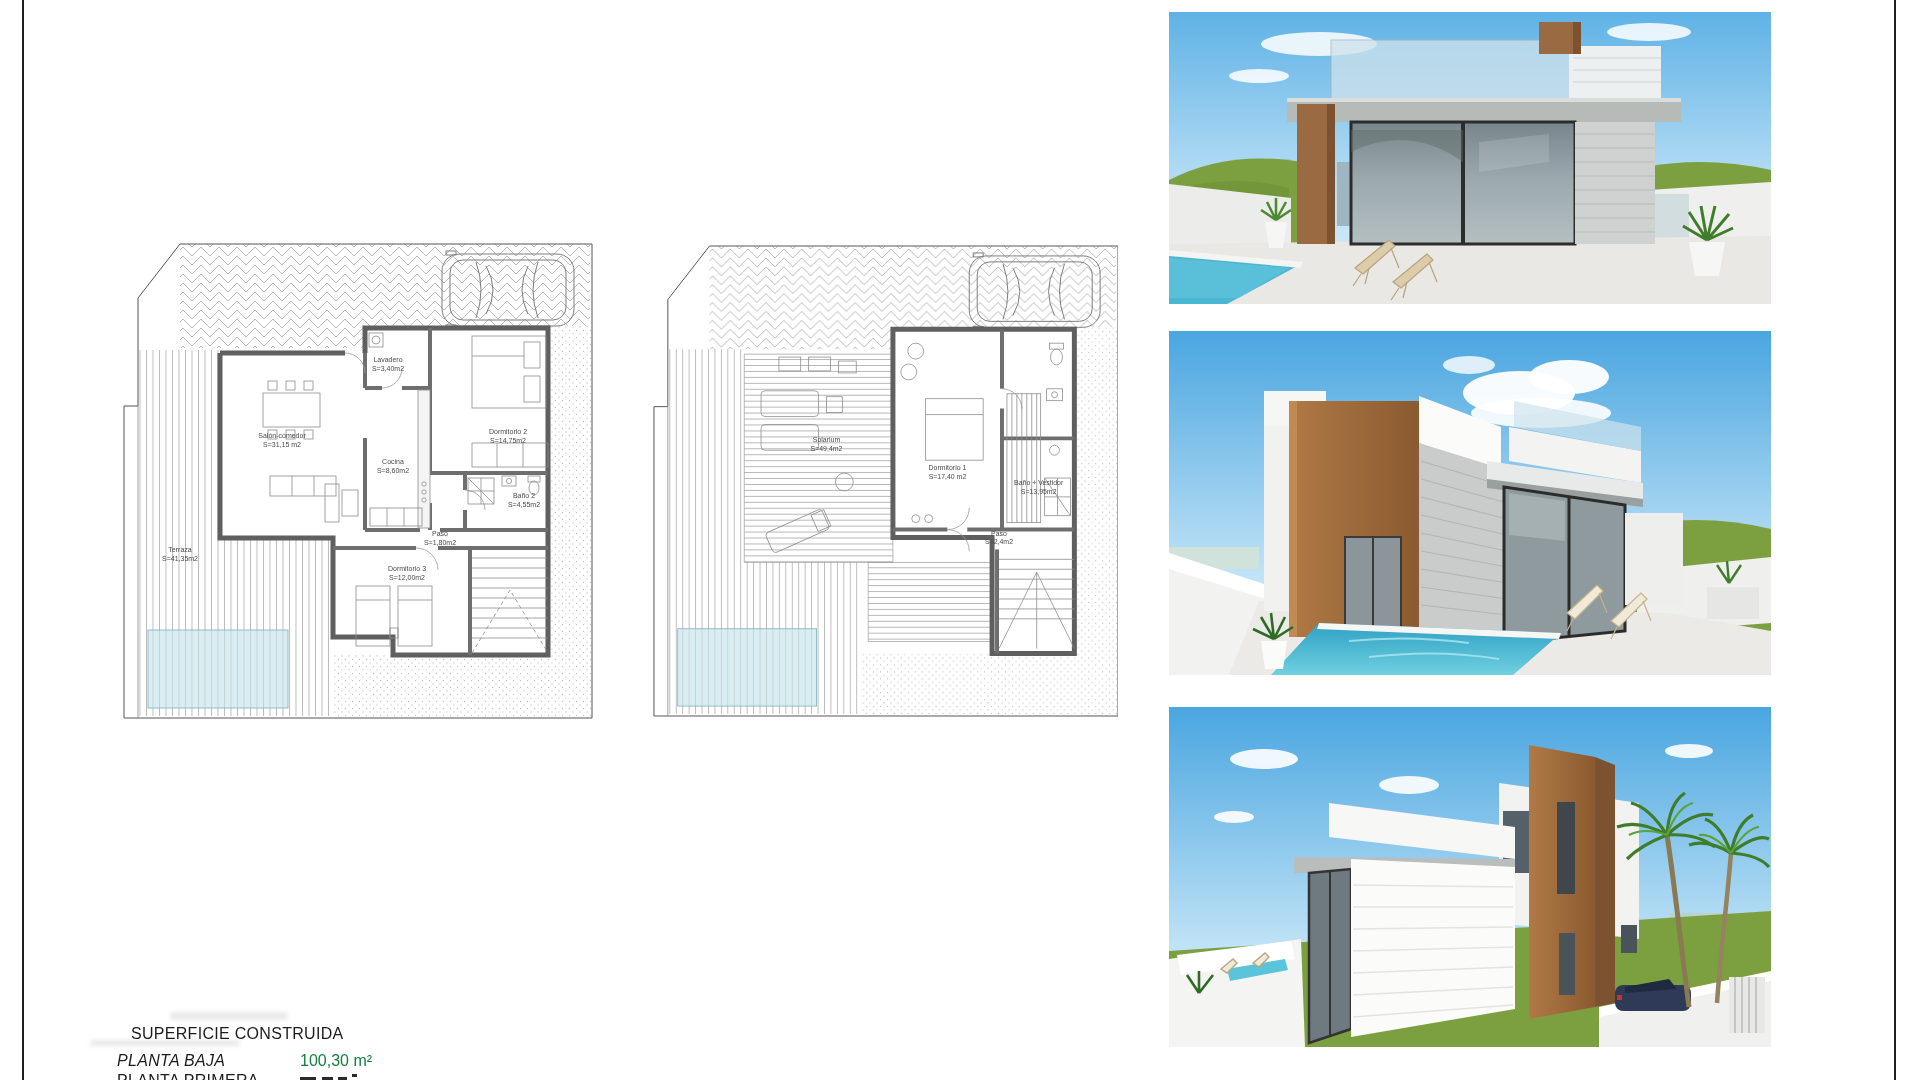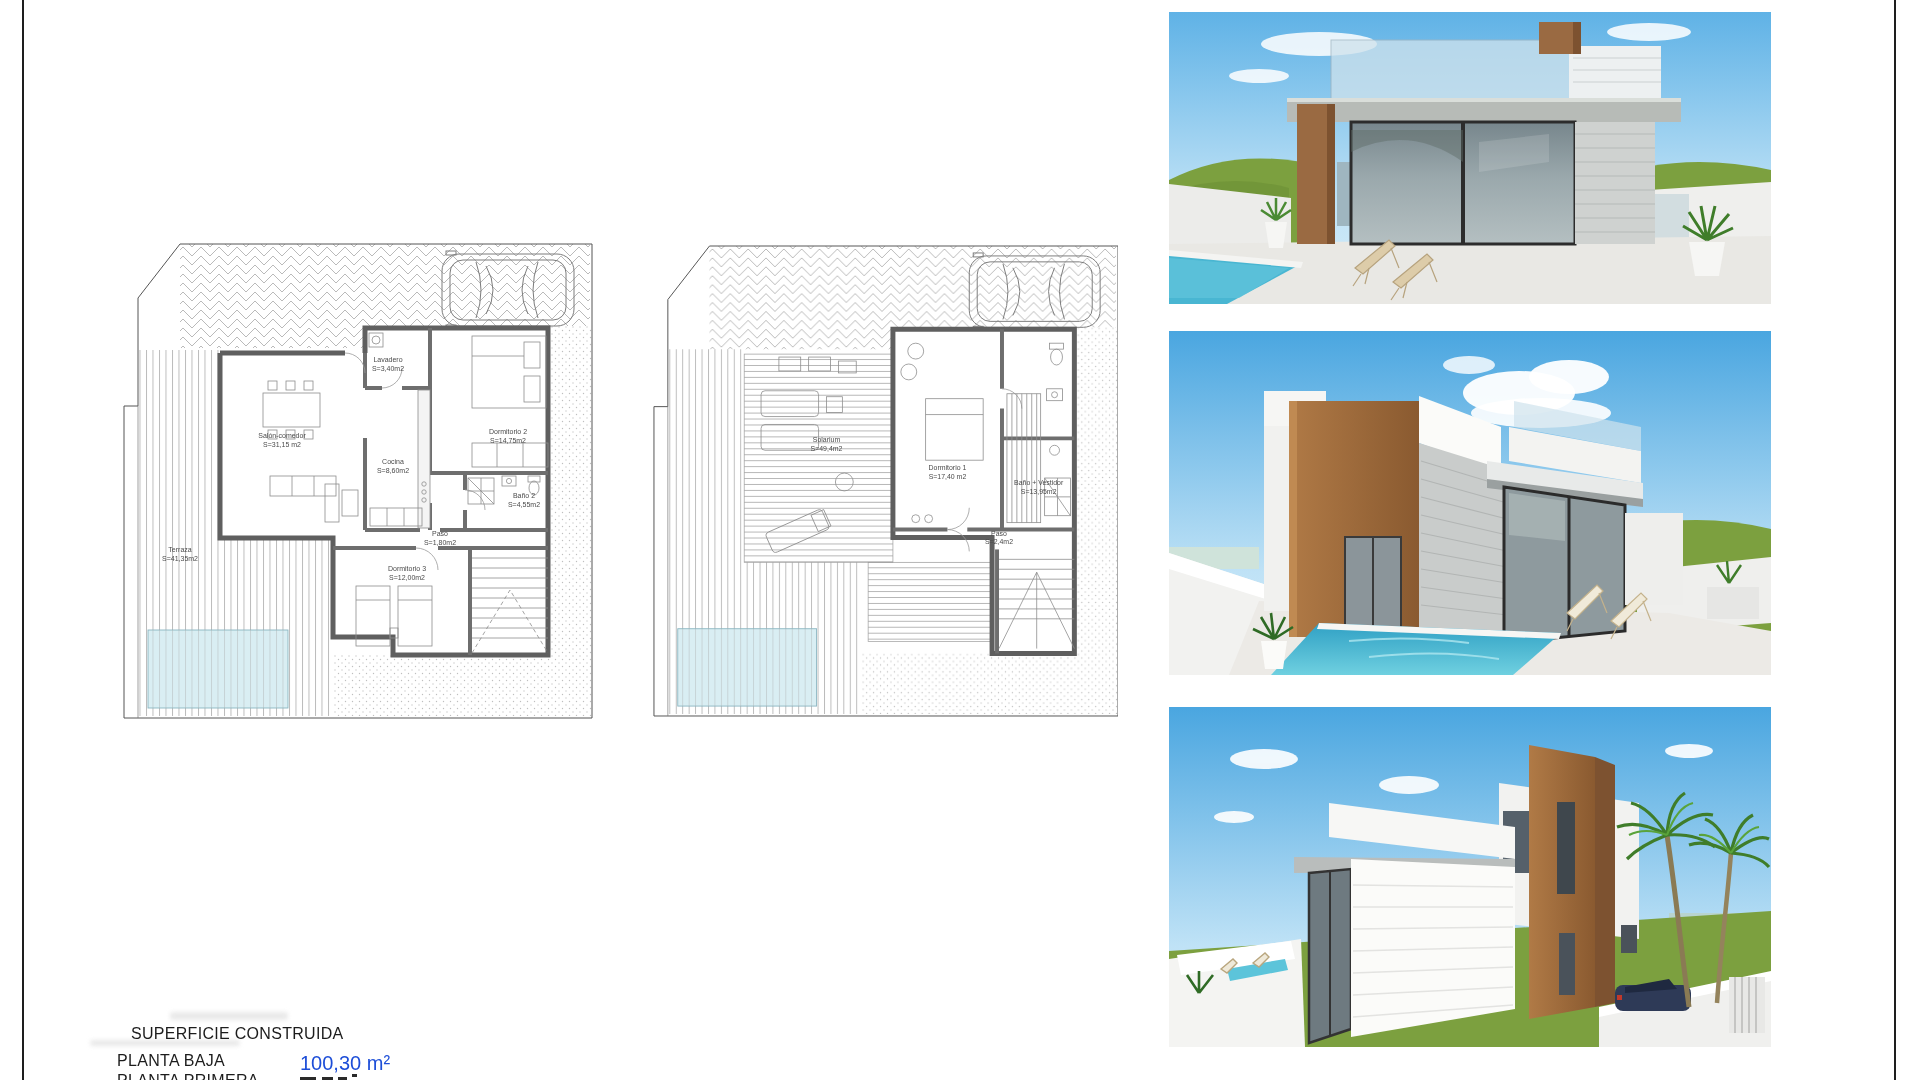--- a/index.html
+++ b/index.html
@@ -4,21 +4,21 @@
 <style>
   html,body{margin:0;padding:0;background:#ffffff;}
   body{width:1920px;height:1080px;overflow:hidden;position:relative;
        font-family:"Liberation Sans",sans-serif;}
   .frame-line{position:absolute;top:0;bottom:0;width:2px;background:#1e1e1e;}
   .plan{position:absolute;}
   .render{position:absolute;overflow:hidden;background:#cfe8f6;}
   .render svg{display:block;}
   .rlabel{font-family:"Liberation Sans",sans-serif;font-size:7px;fill:#4a4a4a;text-anchor:middle;}
   .summary-text{position:absolute;color:#1c1c1c;font-size:16px;letter-spacing:.3px;white-space:pre;}
-  .summary-value{position:absolute;color:#1d4ed8;font-size:20px;white-space:pre;}
+  .summary-value{position:absolute;color:#15803d;font-size:16px;white-space:pre;}
   .smudge{position:absolute;background:#d7d7d7;filter:blur(2px);opacity:.55;border-radius:3px;}
   .clip-dash{position:absolute;background:#2a2a2a;height:3px;}
 </style>
 </head>
 <body>
 
 <div class="frame-line" style="left:22px;"></div>
 <div class="frame-line" style="left:1894px;"></div>
 
 <div class="plan" style="left:120px;top:238px;width:478px;height:486px;">
@@ -522,20 +522,20 @@
       <path d="M498,128 Q476,120 460,128 M498,128 Q508,100 524,96 M562,146 Q544,126 530,128 M562,146 Q576,122 590,120"></path>
     </g>
   </g>
 </svg>
 </div>
 
 <div class="smudge" style="left:170px;top:1012px;width:118px;height:8px;"></div>
 <div class="smudge" style="left:90px;top:1040px;width:150px;height:6px;"></div>
 
 <div class="summary-text" style="left:131px;top:1025px;">SUPERFICIE CONSTRUIDA</div>
-<div class="summary-text" style="left:117px;top:1052px;">PLANTA BAJA</div>
+<div class="summary-text" style="left:117px;top:1052px;font-style:italic;">PLANTA BAJA</div>
 <div class="summary-value" style="left:300px;top:1052px;">100,30 m²</div>
 <div class="summary-text" style="left:117px;top:1072px;">PLANTA PRIMERA</div>
 
 <div class="clip-dash" style="left:300px;top:1077px;width:16px;"></div>
 <div class="clip-dash" style="left:322px;top:1077px;width:11px;"></div>
 <div class="clip-dash" style="left:338px;top:1077px;width:9px;"></div>
 <div class="clip-dash" style="left:352px;top:1074px;width:5px;"></div>
 
 </body></html>

